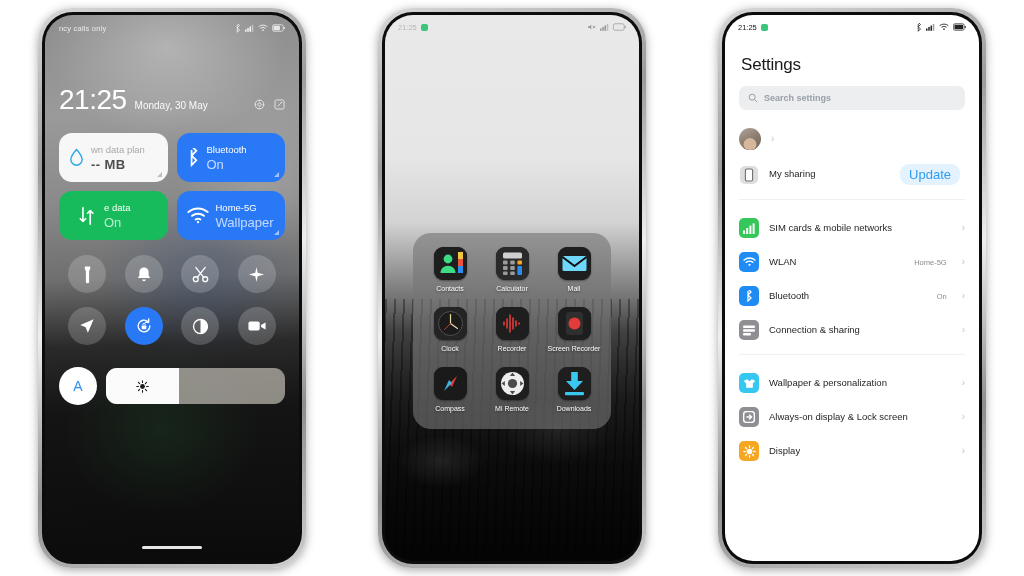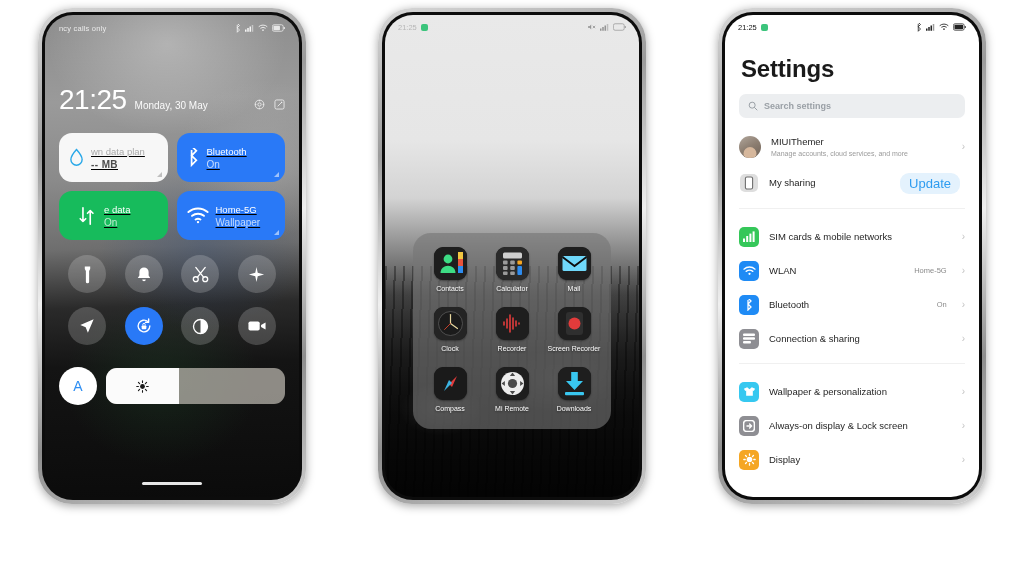--- a/index.html
+++ b/index.html
@@ -6,21 +6,21 @@
   html,body { width:1024px; height:576px; overflow:hidden; }
   body {
     background:#ffffff;
     font-family:"Liberation Sans", sans-serif;
     -webkit-font-smoothing:antialiased;
   }
   .stage { position:relative; width:1024px; height:576px; }
 
   
   .phone {
-    position:absolute; top:8px; width:268px; height:496px;
+    position:absolute; top:8px; width:268px; height:560px;
     border-radius:34px;
     background:linear-gradient(160deg,#d8d8d8 0%,#9b9b9b 25%,#efefef 50%,#8e8e8e 75%,#cfcfcf 100%);
     padding:4px;
     box-shadow:0 2px 10px rgba(0,0,0,.35);
   }
   .phone-inner {
     position:relative; width:100%; height:100%;
     border-radius:31px; background:#0c0c0c; padding:3px;
     overflow:hidden;
   }
@@ -64,23 +64,23 @@
     display:grid; grid-template-columns:1fr 1fr; gap:9px;
   }
   .btile {
     position:relative; height:49px; border-radius:13px;
     display:flex; align-items:center; gap:7px; padding:0 10px;
     overflow:hidden;
   }
   .btile.white  { background:#f7f7f7; }
   .btile.blue   { background:#2979f7; }
   .btile.green  { background:#17bb5c;padding-left:19px; }
-  .btile-txt { display:flex; flex-direction:column; min-width:0;text-decoration:underline; }
+  .btile-txt { display:flex; flex-direction:column; min-width:0; }
   .btile-title { font-size:9.5px; font-weight:400; white-space:nowrap; }
-  .btile-sub   { font-size:10px; margin-top:2px; white-space:nowrap; }
+  .btile-sub   { font-size:13px; margin-top:2px; white-space:nowrap; }
   .white .btile-title { color:#a9a9a9; }
   .white .btile-sub   { color:#4d4d4d; font-weight:700; letter-spacing:.4px; }
   .blue .btile-title, .green .btile-title { color:#ffffff; }
   .blue .btile-sub, .green .btile-sub { color:rgba(255,255,255,.72); }
   .corner {
     position:absolute; right:6px; bottom:5px;
     width:0; height:0; border-style:solid; border-width:0 0 5px 5px;
     border-color:transparent transparent rgba(255,255,255,.55) transparent;
   }
   .white .corner { border-color:transparent transparent #bfbfbf transparent; }
@@ -164,21 +164,21 @@
   }
 
   
   .set-screen { position:absolute; inset:0; background:#ffffff; }
   .set-statusbar {
     height:24px; display:flex; align-items:center; justify-content:space-between;
     padding:0 13px; font-size:7.5px; color:#111; font-weight:400;
   }
   .set-sb-left { display:flex; align-items:center; gap:4px; }
   .set-title {
-    font-size:24px; font-weight:700; color:#1a1a1a; padding:16px 16px 0; letter-spacing:-.2px;
+    font-size:17px; font-weight:400; color:#1a1a1a; padding:16px 16px 0; letter-spacing:-.2px;
   }
   .searchbar {
     margin:11px 14px 0; height:24px; border-radius:7px; background:#eceef0;
     display:flex; align-items:center; gap:6px; padding:0 9px;font-weight:bold;
   }
   .search-ph { font-size:9px; color:#9aa0a6; }
   .set-group { margin-top:11px; }
   .set-row {
     display:flex; align-items:center; gap:10px; padding:7px 14px; min-height:29px;
   }
@@ -566,24 +566,20 @@
         <svg width="10" height="10" viewBox="0 0 12 12">
                 <circle cx="5" cy="5" r="3.6" fill="none" stroke="#9aa0a6" stroke-width="1.2"></circle>
                 <path d="M7.8 7.8l3 3" stroke="#9aa0a6" stroke-width="1.2" stroke-linecap="round"></path>
               </svg>
         <span class="search-ph">Search settings</span>
       </div>
 
       <div class="set-group">
         <div class="set-row">
           <div class="avatar"></div>
-          <div class="row-main">
-            <div class="row-title">MIUIThemer</div>
-            <div class="row-sub">Manage accounts, cloud services, and more</div>
-          </div>
           <span class="chev">›</span>
         </div>
 
         <div class="set-row">
           <span class="row-icon">
             <svg width="20" height="20" viewBox="0 0 20 20">
                     <rect x="1" y="1" width="18" height="18" rx="5" fill="#dedede"></rect>
                     <rect x="6.4" y="4" width="7.2" height="12" rx="1.6" fill="#fff" stroke="#6e6e6e" stroke-width="1.1"></rect>
                   </svg>
           </span>

